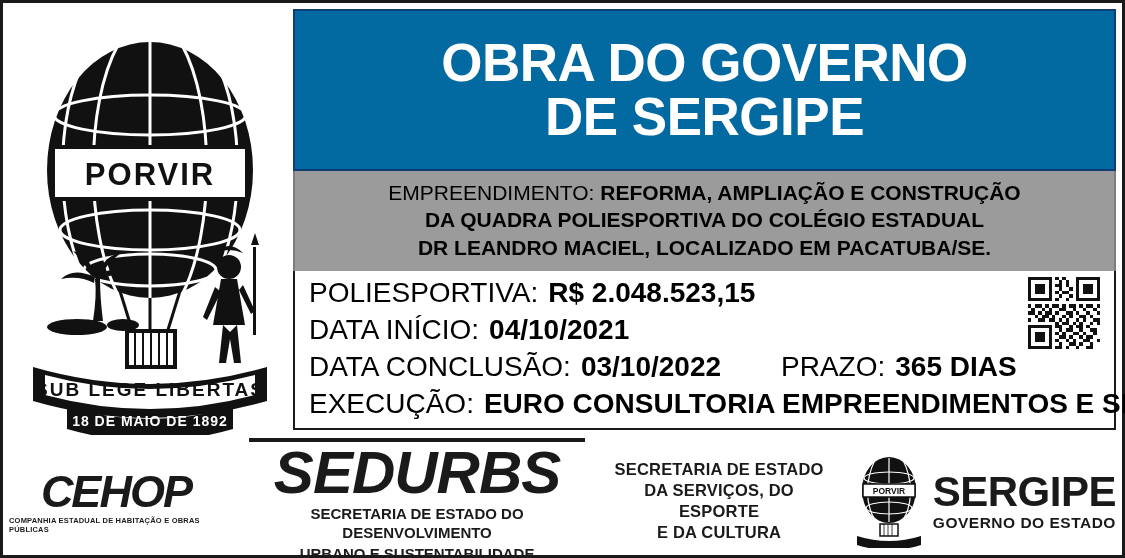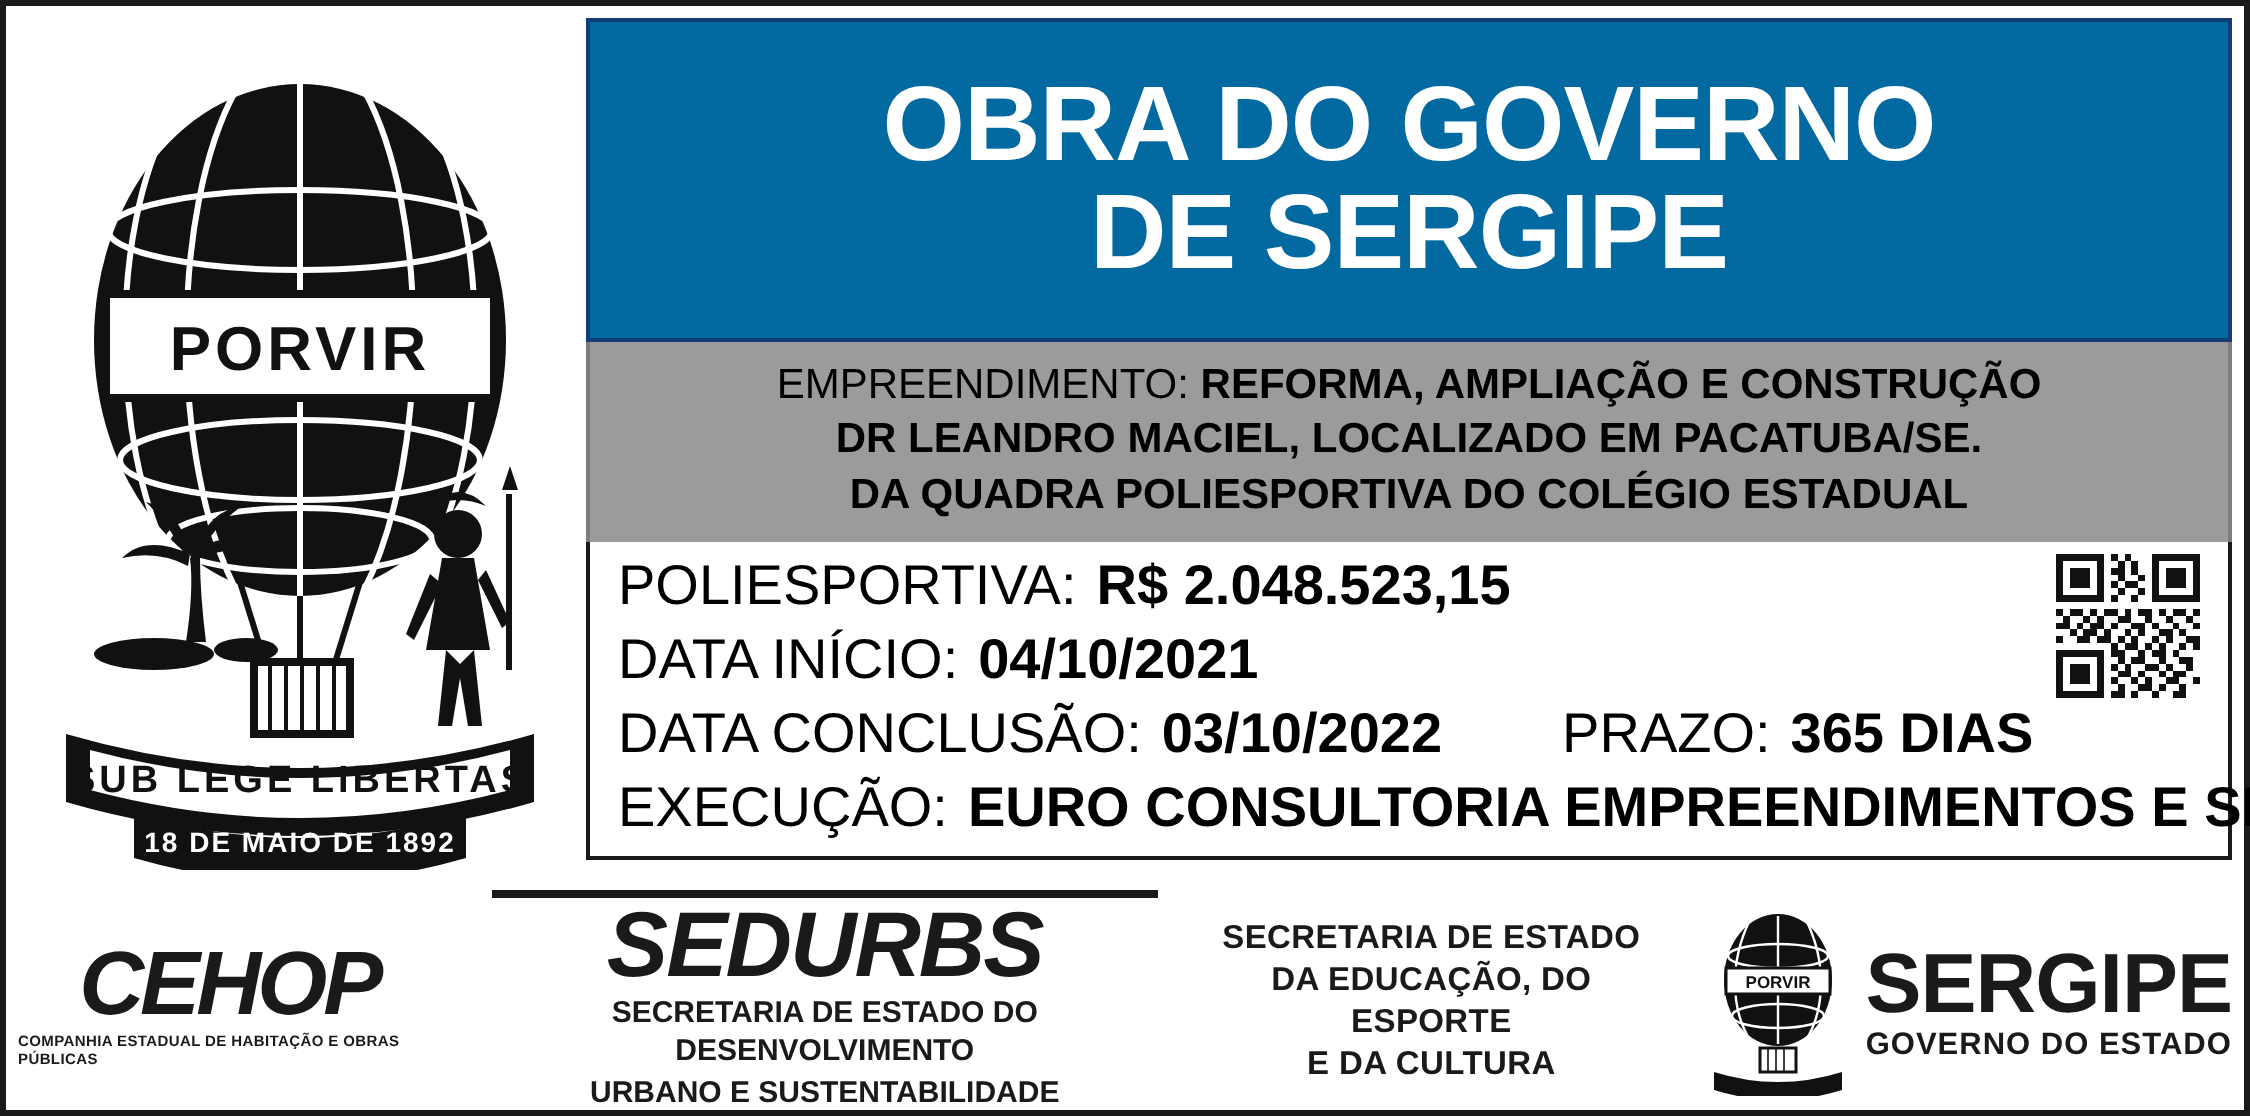--- a/index.html
+++ b/index.html
@@ -151,21 +151,21 @@
     letter-spacing: 0.2px;
     color: #1a1a1a;
     margin-top: 2px;
     font-weight: bold;
   }
 
   
   .sedurbs-wrap { text-align: center; }
   .sedurbs-rule { height: 4px; background: #1a1a1a; width: 100%; }
   .sedurbs-word {
-    font-size: 46px;
+    font-size: 60px;
     font-weight: bold;
     font-style: italic;
     letter-spacing: -1px;
     color: #1a1a1a;
     line-height: 1.02;
   }
   .sedurbs-sub {
     font-size: 15px;
     font-weight: bold;
     color: #1a1a1a;
@@ -278,22 +278,22 @@
     <div class="title-band">
       <div class="title-line">OBRA DO GOVERNO</div>
       <div class="title-line">DE SERGIPE</div>
     </div>
 
     <div class="desc-band">
       <div class="desc-line">
         <span class="desc-label">EMPREENDIMENTO:</span>
         <span class="desc-value">REFORMA, AMPLIAÇÃO E CONSTRUÇÃO</span>
       </div>
+      <div class="desc-line desc-value">DA QUADRA POLIESPORTIVA DO COLÉGIO ESTADUAL</div>
       <div class="desc-line desc-value">DR LEANDRO MACIEL, LOCALIZADO EM PACATUBA/SE.</div>
-      <div class="desc-line desc-value">DA QUADRA POLIESPORTIVA DO COLÉGIO ESTADUAL</div>
     </div>
 
     <div class="data-band">
 
       <div class="qr">
         <svg width="72" height="72" viewBox="0 0 21 21" shape-rendering="crispEdges">
           <rect width="21" height="21" fill="#fff"></rect>
           <g fill="#111">
             <rect x="0" y="0" width="7" height="1"></rect>
               <rect x="0" y="6" width="7" height="1"></rect>
@@ -436,21 +436,21 @@
 
     <div class="logo-block sedurbs-wrap">
       <div class="sedurbs-rule"></div>
       <div class="sedurbs-word">SEDURBS</div>
       <div class="sedurbs-sub">SECRETARIA DE ESTADO DO DESENVOLVIMENTO</div>
       <div class="sedurbs-sub">URBANO E SUSTENTABILIDADE</div>
     </div>
 
     <div class="secretaria">
       <div>SECRETARIA DE ESTADO</div>
-      <div>DA EDUCAÇÃO, DO ESPORTE</div>
+      <div>DA SERVIÇOS, DO ESPORTE</div>
       <div>E DA CULTURA</div>
     </div>
 
     <div class="sergipe-group">
       <svg width="72" height="94" viewBox="0 0 72 94">
         <ellipse cx="36" cy="36" rx="27" ry="33" fill="#111"></ellipse>
         <g stroke="#fff" stroke-width="1.2" fill="none">
           <path d="M36 4 V68"></path>
           <path d="M22 6 C 12 26, 12 50, 22 66"></path>
           <path d="M50 6 C 60 26, 60 50, 50 66"></path>

